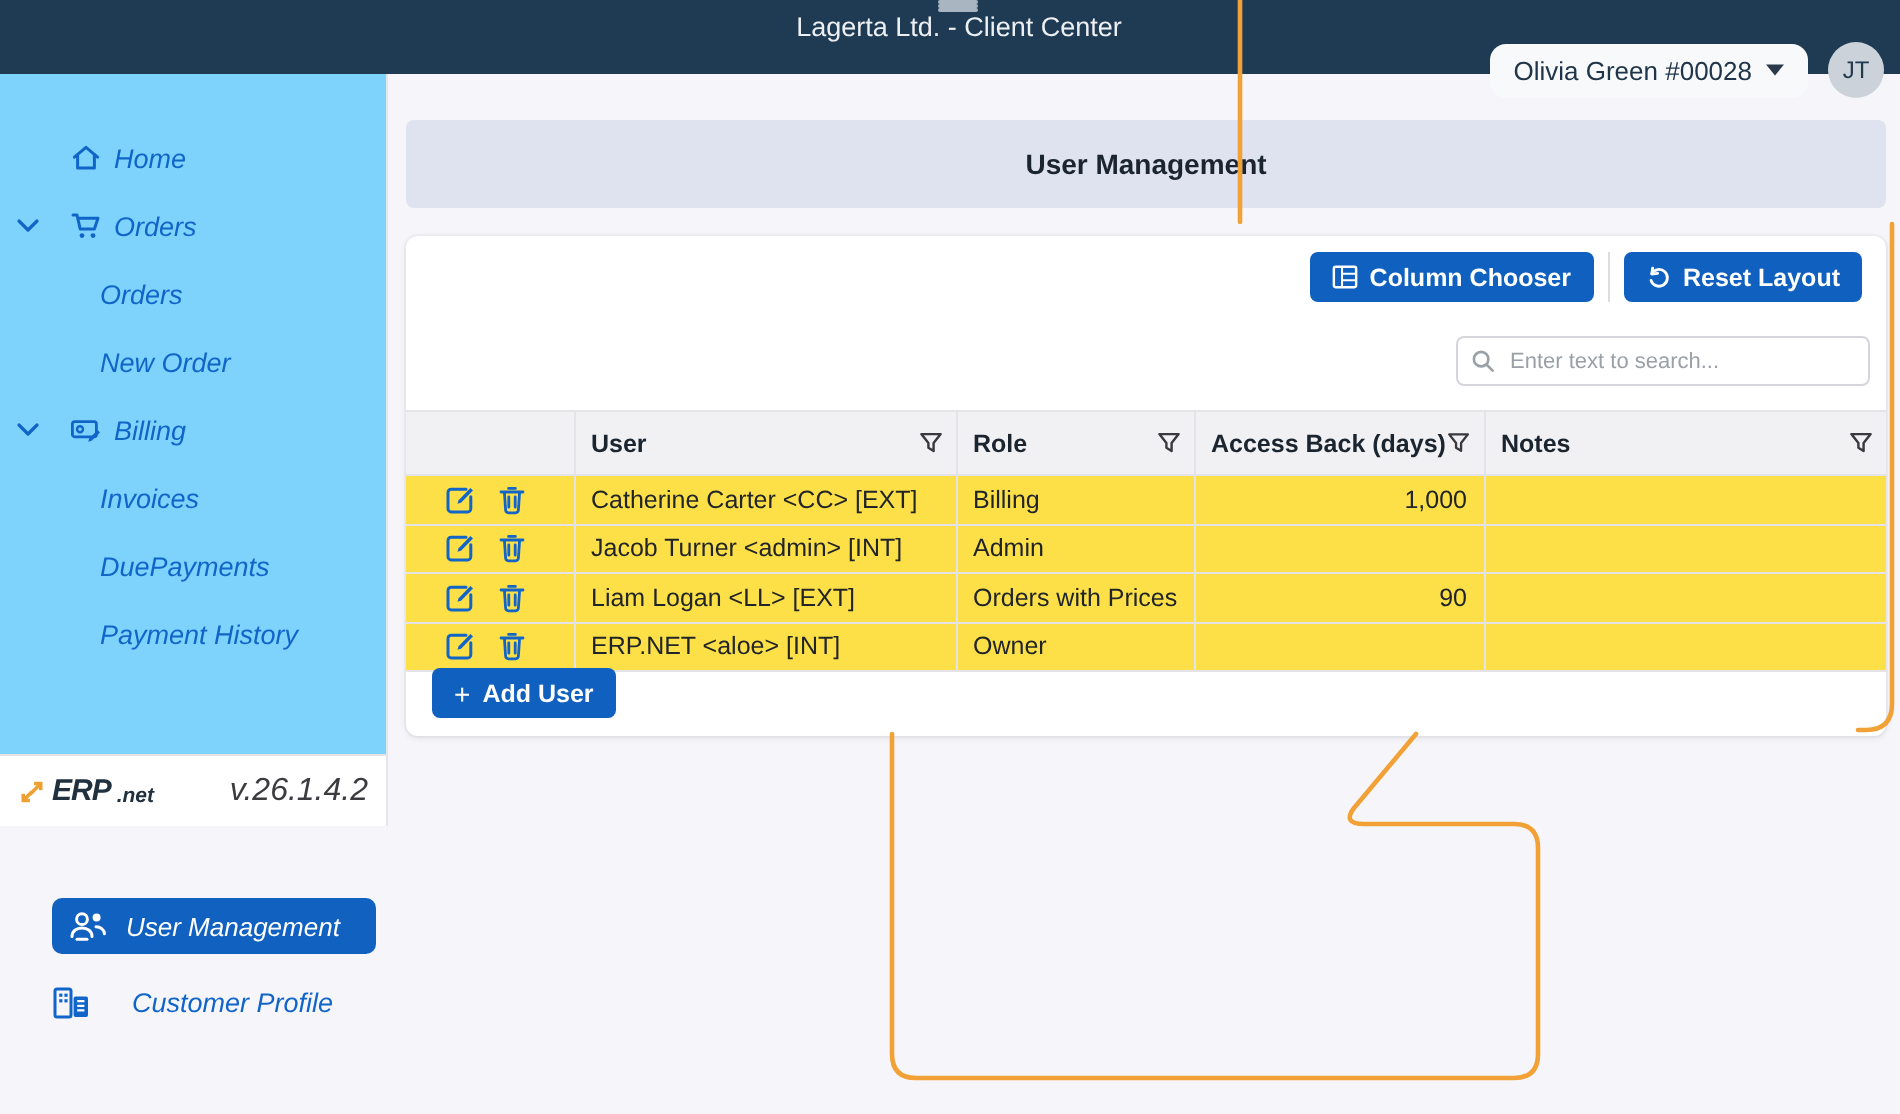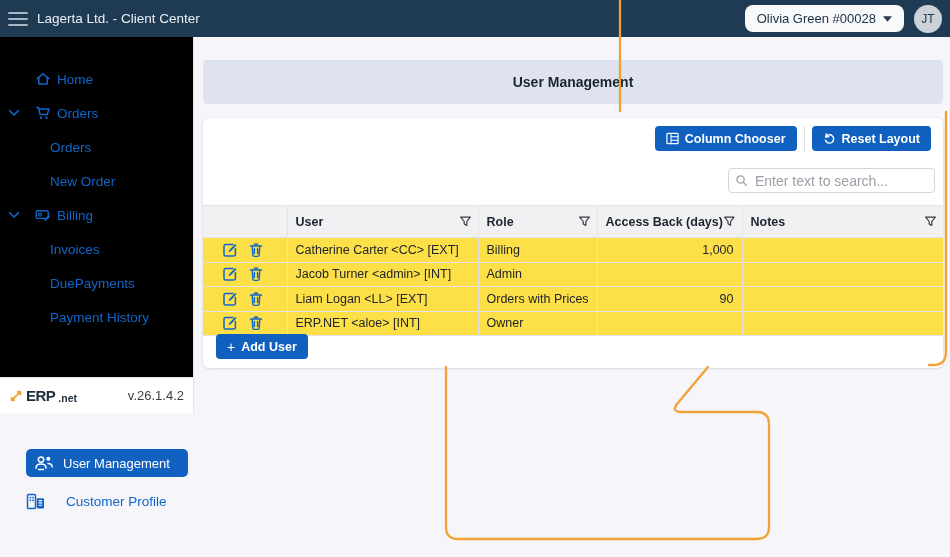--- a/index.html
+++ b/index.html
@@ -2,73 +2,73 @@
 <html><head>
 <meta charset="utf-8">
 <style>
   * { margin:0; padding:0; box-sizing:border-box; }
   html,body { width:950px; height:557px; }
   body { font-family:"Liberation Sans", sans-serif; background:#F6F6FA; overflow:hidden; }
   #app { position:relative; width:950px; height:557px; background:#F6F6FA; overflow:hidden; }
 
   
   .topbar { position:absolute; left:0; top:0; width:950px; height:37px; background:#1F3B54;
-            display:flex; align-items:center; }
+            display:flex; align-items:center;flex-direction:column; }
   .hamburger { width:20px; height:14px; margin-left:8px; display:flex; flex-direction:column;
                justify-content:space-between; cursor:pointer; }
   .hamburger span { display:block; height:2px; background:#A9B6C2; border-radius:1px; }
   .topbar-title { color:#EDF0F3; font-size:13.5px; margin-left:9px; }
   .topbar-right { margin-left:auto; display:flex; align-items:center; margin-right:8px; }
   .user-btn { background:#F8F9FA; color:#20354A; border:none; border-radius:8px; height:27px;
               padding:0 12px; font-size:13px; font-family:inherit; display:flex; align-items:center;
               gap:7px; cursor:pointer; }
   .avatar { width:28px; height:28px; border-radius:50%; background:#CBD2D9; color:#23394E;
             font-size:12px; display:flex; align-items:center; justify-content:center;
             margin-left:10px; cursor:pointer; }
 
   
-  .sidebar { position:absolute; left:0; top:37px; width:194px; height:376px; background:#000000;
-             border-right:1px solid #E4E4E9; }
+  .sidebar { position:absolute; left:0; top:37px; width:194px; height:376px; background:#7dd3fc;
+             border-right:1px solid #E4E4E9;font-style:italic; }
   .nav-list { padding-top:25px; }
   .nav-row { position:relative; height:34px; display:flex; align-items:center; color:#1165C9;
              font-size:13.5px; cursor:pointer; }
   .nav-row .chev { position:absolute; left:8px; top:50%; transform:translateY(-50%); width:12px; height:8px; }
   .nav-row .nicon { position:absolute; left:35px; top:50%; transform:translateY(-50%); width:16px; height:16px; }
   .nav-row .nlabel { margin-left:57px; }
   .nav-row.sub .nlabel { margin-left:50px; }
   .active-item { position:absolute; left:26px; top:412px; width:162px; height:28px; background:#1161C1;
                  border-radius:5px; color:#FFFFFF; font-size:13px; display:flex; align-items:center;
                  gap:8px; padding-left:7px; cursor:pointer; }
   .profile-item { position:absolute; left:26px; top:449px; height:30px; color:#1165C9; font-size:13.5px;
                   display:flex; align-items:center; gap:20px; cursor:pointer; }
   .sidebar-footer { position:absolute; left:0; right:0; bottom:0; height:36px; border-top:1px solid #E4E4E9;
                     display:flex; align-items:center; justify-content:space-between; padding:0 9px;
                     background:#FFFFFF; }
   .erp-logo { display:flex; align-items:center; gap:3px; }
   .erp-bold { font-weight:bold; font-size:15px; color:#20303F; letter-spacing:-0.5px; }
   .erp-net { font-weight:bold; font-size:10.5px; color:#20303F; margin-top:4px; }
-  .version { font-size:13px; color:#3C3C40; }
+  .version { font-size:16px; color:#3C3C40; }
 
   
   .page-header { position:absolute; left:203px; top:60px; width:740px; height:44px; background:#DEE3EF;
                  border-radius:4px; display:flex; align-items:center; justify-content:center;
                  font-size:14px; font-weight:bold; color:#1B2530; }
   .panel { position:absolute; left:203px; top:118px; width:740px; height:250px; background:#FFFFFF;
            border-radius:6px; box-shadow:0 1px 3px rgba(40,40,60,0.10), 0 0 0 1px rgba(40,40,60,0.03); }
 
   .toolbar { position:absolute; top:8px; right:12px; display:flex; align-items:center; }
   .btn-blue { background:#1060C0; color:#FFFFFF; border:none; border-radius:4px; height:25px;
               padding:0 11px; font-size:12.5px; font-weight:bold; font-family:inherit;
               display:flex; align-items:center; gap:6px; cursor:pointer; }
   .tb-divider { width:1px; height:25px; background:#DCDCE1; margin:0 7px; }
 
   .search-wrap { position:absolute; top:50px; right:8px; width:207px; height:25px; }
   .search-wrap svg { position:absolute; left:7px; top:6px; }
   .search-input { width:207px; height:25px; border:1px solid #D5D5DC; border-radius:4px;
-                  padding:0 6px 0 26px; font-size:14px; font-family:inherit; color:#333; outline:none; }
+                  padding:0 6px 0 26px; font-size:11px; font-family:inherit; color:#333; outline:none; }
   .search-input::placeholder { color:#9AA0A6; }
 
   .grid { position:absolute; left:0; top:87px; width:740px; border-collapse:collapse; table-layout:fixed; }
   .grid th, .grid td { border:1px solid #E4E4E8; border-left:none; overflow:hidden; white-space:nowrap; }
   .grid th:first-child, .grid td:first-child { border-left:none; }
   .grid th:last-child, .grid td:last-child { border-right:none; }
   .grid thead th { background:#F1F1F4; height:32px; font-size:12.5px; color:#1B2530; text-align:left;
                    padding:0 6px 0 8px; border-top:1px solid #E4E4E8; }
   .th-flex { display:flex; align-items:center; justify-content:space-between; }
   .grid tbody td { height:24.5px; font-size:12.5px; color:#212529; padding:0 8px; background:#fde047; }

